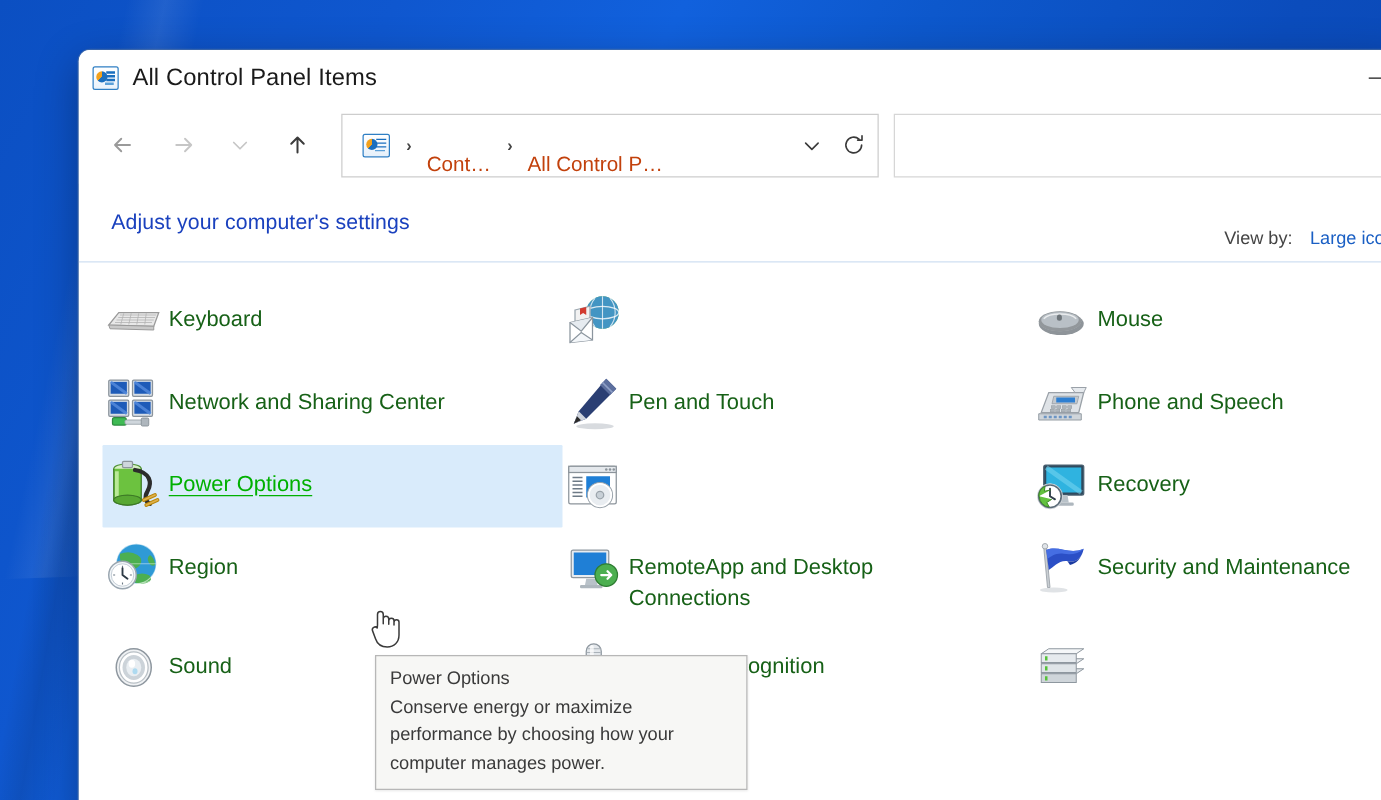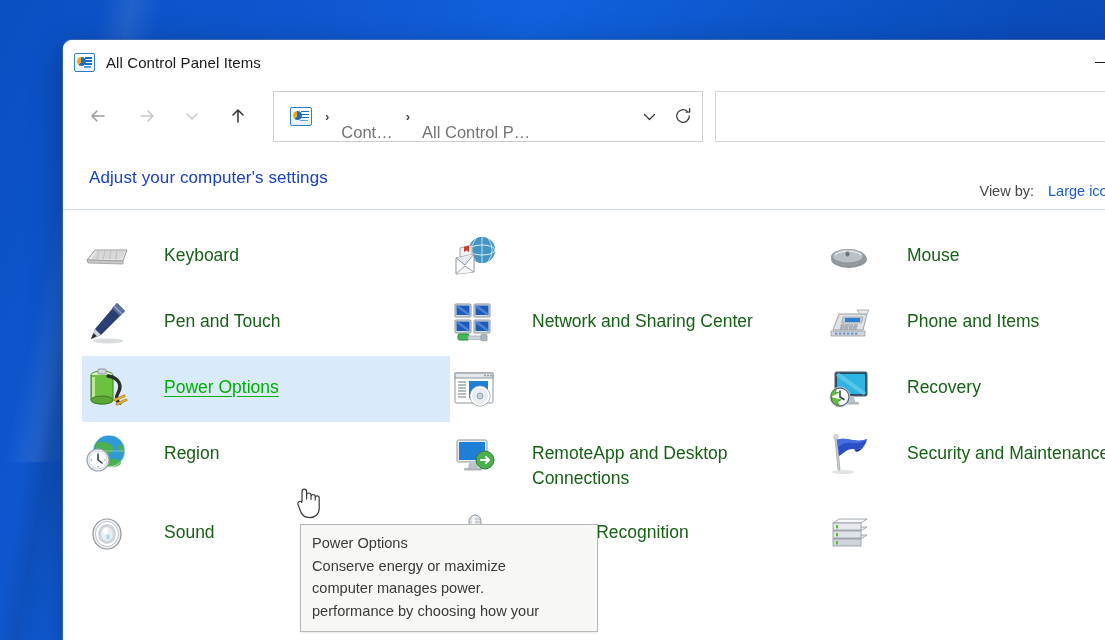--- a/index.html
+++ b/index.html
@@ -61,21 +61,21 @@
     width: 9px; height: 9px; border-radius: 50%;
     background: conic-gradient(#1a6fbf 0 62%, #f2a11d 62% 100%);
   }
   .cp-icon::after {
     content: ""; position: absolute; right: 2px; top: 3px;
     width: 7px; height: 1.5px; background: #1a6fbf;
     box-shadow: 0 3px 0 #1a6fbf, 0 6px 0 #1a6fbf, -1px 9px 0 #5ba0d8;
   }
   .title-text {
     margin-left: 11px;
-    font-size: 15px; color: #1a1a1a;
+    font-size: 19px; color: #1a1a1a;
     letter-spacing: 0.1px;
   }
   .winbtns {
     position: absolute; right: 0; top: 0; height: 45px;
     display: flex;
   }
   .winbtn {
     width: 46px; height: 45px;
     display: flex; align-items: center; justify-content: center;
     cursor: default;
@@ -123,21 +123,21 @@
   }
   .crumb-icon::after {
     content: ""; position: absolute; right: 2px; top: 3px;
     width: 8px; height: 1.5px; background: #1a6fbf;
     box-shadow: 0 3px 0 #1a6fbf, 0 6px 0 #1a6fbf, -1px 9px 0 #5ba0d8;
   }
   .chev-sep {
     color: #454545; font-size: 13px; margin: 0 12px 0 13px;
     font-weight: bold;
   }
-  .crumb-text { font-size: 16.5px; color: #737373; white-space: nowrap; margin-top: 33px; }
+  .crumb-text { font-size: 16.5px; color: #c2410c; white-space: nowrap; margin-top: 33px; }
   .addr-spacer { flex: 1; }
   .addr-chev, .addr-refresh {
     width: 34px; height: 40px; flex: none;
     display: flex; align-items: center; justify-content: center;
   }
   .searchbox {
     margin-left: 12px;
     height: 51px; width: 400px;
     border: 1px solid #d6d6d6; background: #fff;
     flex: none;
@@ -172,21 +172,21 @@
     padding: 14px 0 0 19px;
     position: relative;
   }
   .grid {
     display: grid;
     grid-template-columns: 368px 375px 300px;
     row-gap: 0px;
   }
   .cell {
     display: flex; align-items: flex-start;
-    gap: 34px;
+    gap: 5px;
     padding: 10px 0 10px 0;
     min-height: 66px;
     cursor: default;
   }
   .cell.sel {
     background: #d9ebfb;
     border-radius: 1px;
   }
   .ic {
     width: 46px; height: 46px; flex: none;
@@ -344,36 +344,20 @@
               <ellipse cx="20" cy="13" rx="18" ry="9" fill="#8e9499"></ellipse>
               <ellipse cx="19" cy="11" rx="17" ry="8" fill="#d0d5d9"></ellipse>
               <path d="M2 11 a17 8 0 0 1 34 0 a17 8 0 0 1 -34 0" fill="#5e6468" opacity="0.55"></path>
               <ellipse cx="19" cy="10" rx="15" ry="6.4" fill="#b9c0c6"></ellipse>
               <path d="M6 9 a14 6 0 0 1 26 0" fill="none" stroke="#ffffff" stroke-width="1.2" opacity="0.7"></path>
               <rect x="16.5" y="5.5" width="4" height="5" rx="2" fill="#6d7479"></rect>
             </g>
           </svg>
         </div>
         <div class="lbl">Mouse</div>
-      </div>
-
-      <div class="cell">
-        <div class="ic">
-          <svg width="46" height="46" viewBox="0 0 46 46">
-            <g transform="rotate(0 23 23)">
-              <path d="M33 3 L41 11 L17 35 L7 39 L11 29 Z" fill="#2b3f73"></path>
-              <path d="M33 3 L41 11 L36 16 L28 8 Z" fill="#5c6f9e"></path>
-              <path d="M11 29 L17 35 L7 39 Z" fill="#cfd4dd"></path>
-              <path d="M7 39 L9.6 33 L12.8 36.2 Z" fill="#2a2a2a"></path>
-              <path d="M30 6 L38 14" stroke="#8fa0c7" stroke-width="1.4"></path>
-            </g>
-            <ellipse cx="24" cy="41" rx="15" ry="2.4" fill="#b8bdc4" opacity="0.55"></ellipse>
-          </svg>
-        </div>
-        <div class="lbl">Pen and Touch</div>
       </div>
 
       <div class="cell">
         <div class="ic">
           <svg width="46" height="46" viewBox="0 0 46 46">
             <g>
               <rect x="3" y="4" width="16" height="13" rx="1" fill="#d6dde4" stroke="#8b949c"></rect>
               <rect x="4.5" y="5.5" width="13" height="9.5" fill="#1e5bb8"></rect>
               <path d="M4.5 5.5 L17.5 15" stroke="#5b90e0" stroke-width="2.4" opacity="0.75"></path>
               <rect x="22" y="4" width="16" height="13" rx="1" fill="#d6dde4" stroke="#8b949c"></rect>
@@ -390,20 +374,36 @@
               <rect x="29" y="34.4" width="6" height="6.4" rx="1" fill="#aeb6bd" stroke="#868f96" stroke-width="0.7"></rect>
             </g>
           </svg>
         </div>
         <div class="lbl">Network and Sharing Center</div>
       </div>
 
       <div class="cell">
         <div class="ic">
           <svg width="46" height="46" viewBox="0 0 46 46">
+            <g transform="rotate(0 23 23)">
+              <path d="M33 3 L41 11 L17 35 L7 39 L11 29 Z" fill="#2b3f73"></path>
+              <path d="M33 3 L41 11 L36 16 L28 8 Z" fill="#5c6f9e"></path>
+              <path d="M11 29 L17 35 L7 39 Z" fill="#cfd4dd"></path>
+              <path d="M7 39 L9.6 33 L12.8 36.2 Z" fill="#2a2a2a"></path>
+              <path d="M30 6 L38 14" stroke="#8fa0c7" stroke-width="1.4"></path>
+            </g>
+            <ellipse cx="24" cy="41" rx="15" ry="2.4" fill="#b8bdc4" opacity="0.55"></ellipse>
+          </svg>
+        </div>
+        <div class="lbl">Pen and Touch</div>
+      </div>
+
+      <div class="cell">
+        <div class="ic">
+          <svg width="46" height="46" viewBox="0 0 46 46">
             <g>
               <path d="M6 30 L12 14 L40 14 L36 30 Z" fill="#dfe3e7" stroke="#9aa1a8"></path>
               <path d="M16 17 L36 17 L34.5 23 L14.6 23 Z" fill="#c2c8ce" stroke="#9aa1a8" stroke-width="0.7"></path>
               <rect x="18" y="18" width="15" height="4" fill="#2e7fd1"></rect>
               <g fill="#aeb5bb" stroke="#8f979e" stroke-width="0.4">
                 <rect x="14" y="24.6" width="3.2" height="2.2"></rect>
                   <rect x="18.4" y="24.6" width="3.2" height="2.2"></rect>
                 <rect x="22.8" y="24.6" width="3.2" height="2.2"></rect>
                   <rect x="27.2" y="24.6" width="3.2" height="2.2"></rect>
                 <rect x="13.2" y="27.4" width="3.2" height="2.2"></rect>
@@ -418,21 +418,21 @@
                   <rect x="12" y="32.6" width="2.4" height="2"></rect>
                 <rect x="16" y="32.6" width="2.4" height="2"></rect>
                   <rect x="20" y="32.6" width="2.4" height="2"></rect>
                 <rect x="24" y="32.6" width="2.4" height="2"></rect>
                   <rect x="28" y="32.6" width="2.4" height="2"></rect>
               </g>
               <path d="M30 10 L42 10 L40 14 L33 14 Z" fill="#e6eaee" stroke="#9aa1a8" stroke-width="0.8"></path>
             </g>
           </svg>
         </div>
-        <div class="lbl">Phone and Items</div>
+        <div class="lbl">Phone and Speech</div>
       </div>
 
       <div class="cell sel">
         <div class="ic">
           <svg width="46" height="46" viewBox="0 0 46 46">
             <g>
               <ellipse cx="18" cy="9" rx="11" ry="4" fill="#d8f0c6" stroke="#4e9133"></ellipse>
               <path d="M7 9 L7 34 a11 4 0 0 0 22 0 L29 9" fill="#6cc23f" stroke="#3d7a26"></path>
               <path d="M9.5 11 L9.5 33" stroke="#c8f0a8" stroke-width="3" opacity="0.85"></path>
               <ellipse cx="18" cy="34" rx="11" ry="4" fill="#58a833" stroke="#3d7a26"></ellipse>
@@ -599,22 +599,22 @@
           </svg>
         </div>
       </div>
 
     </div>
   </div>
 
   <div class="tooltip">
     <div class="tt-line">Power Options</div>
     <div class="tt-line">Conserve energy or maximize</div>
+    <div class="tt-line">performance by choosing how your</div>
     <div class="tt-line">computer manages power.</div>
-    <div class="tt-line">performance by choosing how your</div>
   </div>
 
   <div class="hand-cursor">
     <svg width="28" height="36" viewBox="0 0 28 36">
       <path d="M8 16 L8 7.5 a2.3 2.3 0 0 1 4.6 0 L12.6 15 L12.6 11.2 a2.2 2.2 0 0 1 4.4 0 L17 15.4 L17 12.6 a2.1 2.1 0 0 1 4.2 0 L21.2 16 L21.2 13.8 a2 2 0 0 1 4 0 L25.2 24 c0 6 -4 9.6 -9.4 9.6 c-5.4 0 -8.2 -3 -9.4 -6.6 L4 20.5 a2.2 2.2 0 0 1 3.8 -2.1 Z" fill="#ffffff" stroke="#3a3a3a" stroke-width="1.2" stroke-linejoin="round"></path>
     </svg>
   </div>
 
 </div>
 

